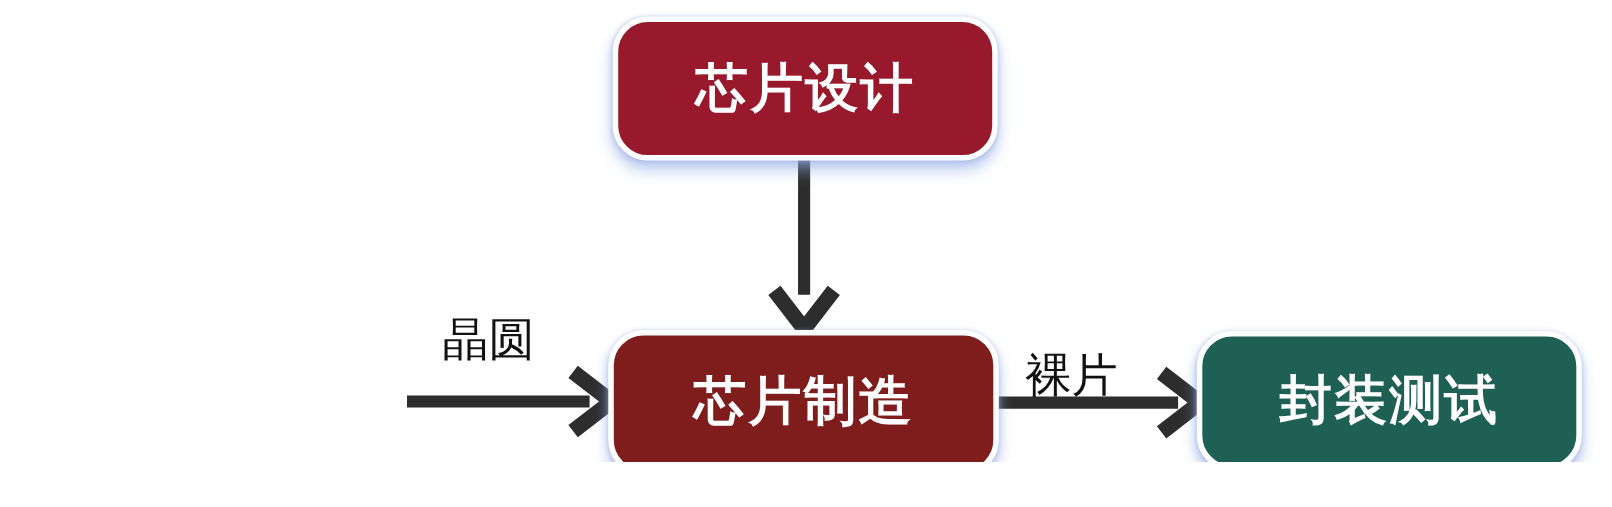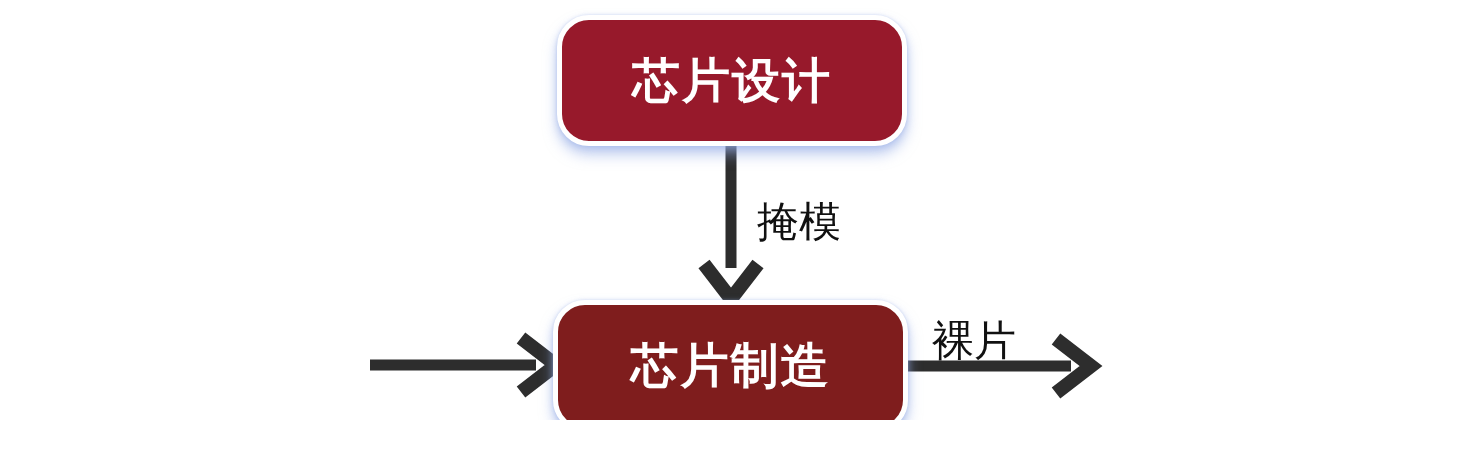--- a/index.html
+++ b/index.html
@@ -93,19 +93,22 @@
 
   <div class="node" id="node-chip-design" style="background-color: rgb(151, 25, 43);">
     <span>芯片设计</span>
   </div>
 
 
   <div class="node" id="node-chip-fab" style="background-color: #7f1d1d;">
     <span>芯片制造</span>
   </div>
 
+  <div class="node" id="node-package-test" style="background-color: rgb(31, 96, 84);">
+    <span>封装测试</span>
+  </div>
 
-  <div class="edge-label" id="label-mask" style="color: rgb(17, 17, 17);">掩模</div>
 
+  <div class="edge-label" id="label-wafer" style="color: rgb(17, 17, 17);">晶圆</div>
 
   <div class="edge-label" id="label-die" style="color: rgb(17, 17, 17);">裸片</div>
 
 </div>
 
 </body></html>

